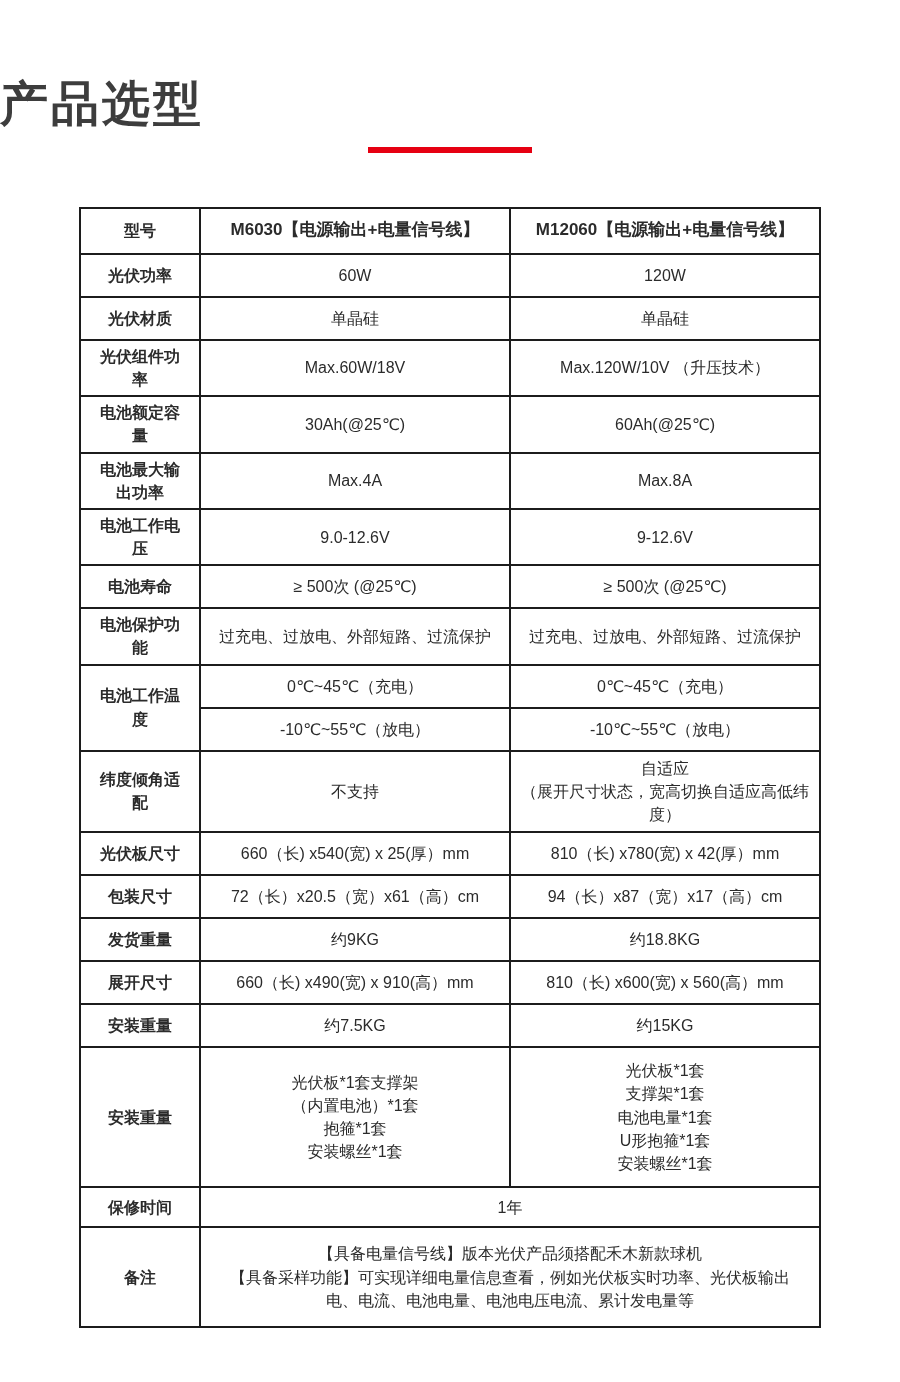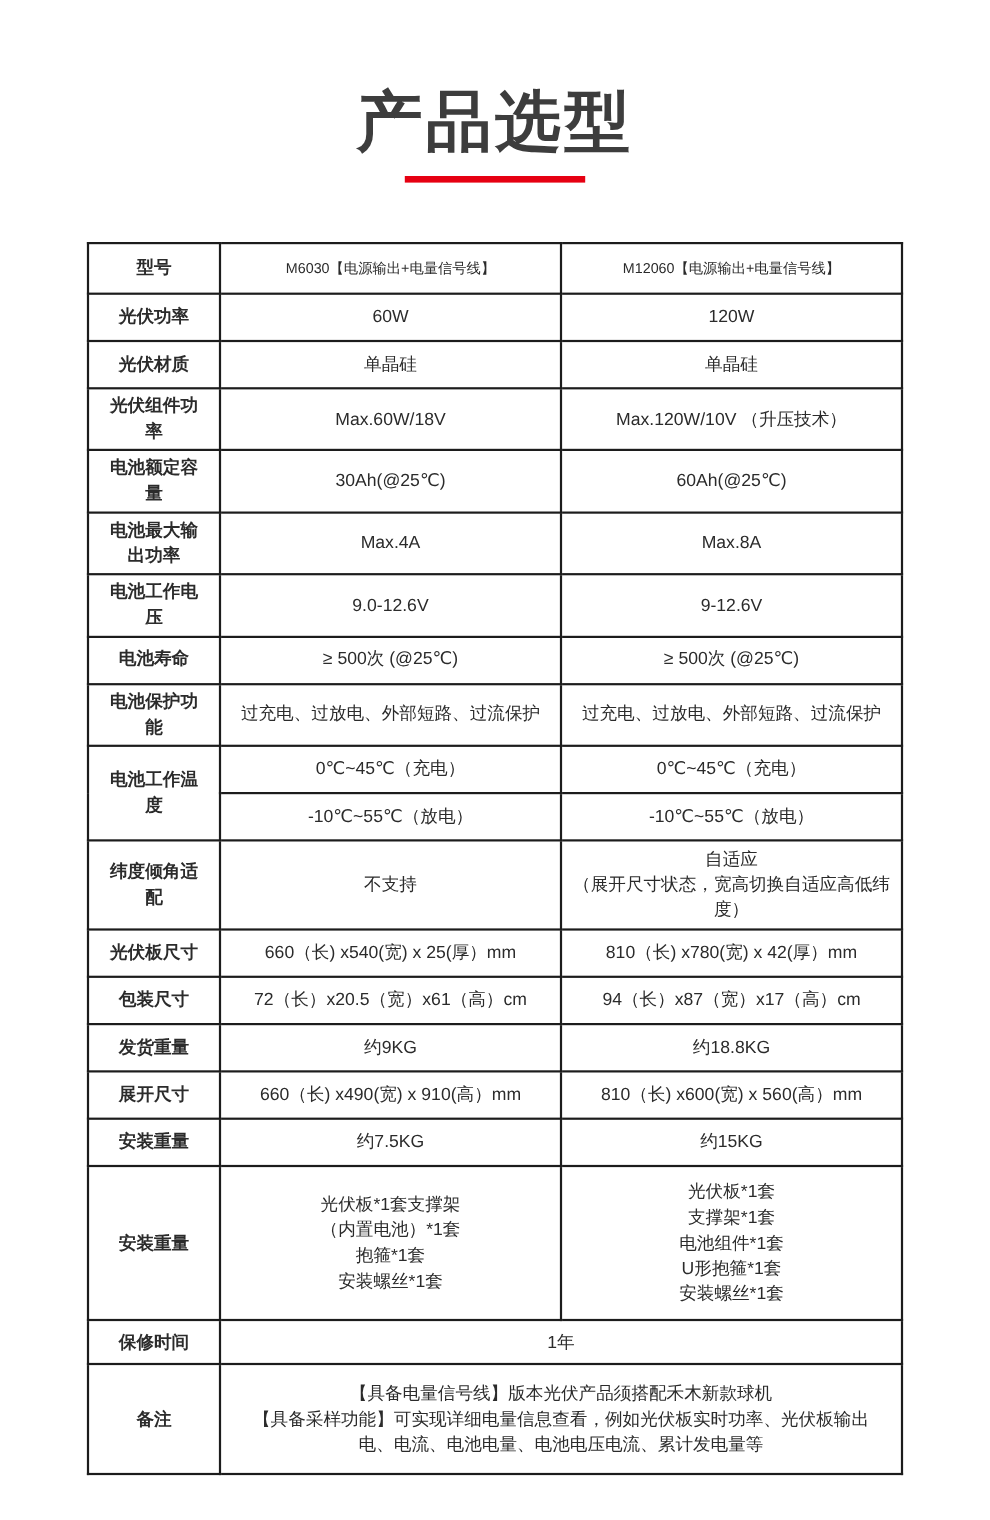--- a/index.html
+++ b/index.html
@@ -5,22 +5,21 @@
   * { margin: 0; padding: 0; box-sizing: border-box; }
   html, body {
     width: 900px;
     background: #ffffff;
     font-family: "Liberation Sans", "DejaVu Sans", sans-serif;
     color: #2b2b2b;
   }
   body { min-height: 1382px; padding-top: 78px; }
 
   .page-title {
-    text-align: center;
-    font-size: 60px;
+    font-size: 48px;
     font-weight: bold;
     color: #3d3d3d;
     letter-spacing: 3px;
     line-height: 1.1;
     font-family: Liberation Serif, serif;
   }
   .title-underline {
     width: 164px;
     height: 6px;
     margin: 16px auto 0;
@@ -44,22 +43,22 @@
     word-break: break-word;
   }
   .spec-table col.c-label { width: 120px; }
   .spec-table col.c-val   { width: 310px; }
 
   .spec-table td.lbl {
     font-weight: bold;
     padding: 4px 18px;
   }
   .spec-table td.hdr {
-    font-weight: normal;
-    font-size: 13px;
+    font-weight: bold;
+    font-size: 17px;
     margin-top: 24px;
   }
   .spec-table td.left {
     text-align: center;
     padding: 10px 14px;
   }
 
   tr.h-header   { height: 46px; }
   tr.h-norm     { height: 43px; }
   tr.h-tilt     { height: 68px; }
@@ -166,21 +165,21 @@
       <td>约15KG</td>
     </tr>
     <tr class="h-pack">
       <td class="lbl">安装重量</td>
       <td>光伏板*1套支撑架
 （内置电池）*1套
 抱箍*1套
 安装螺丝*1套</td>
       <td>光伏板*1套
 支撑架*1套
-电池组件*1套
+电池电量*1套
 U形抱箍*1套
 安装螺丝*1套</td>
     </tr>
     <tr class="h-warranty">
       <td class="lbl">保修时间</td>
       <td colspan="2">1年</td>
     </tr>
     <tr class="h-notes">
       <td class="lbl">备注</td>
       <td colspan="2" class="left">【具备电量信号线】版本光伏产品须搭配禾木新款球机

